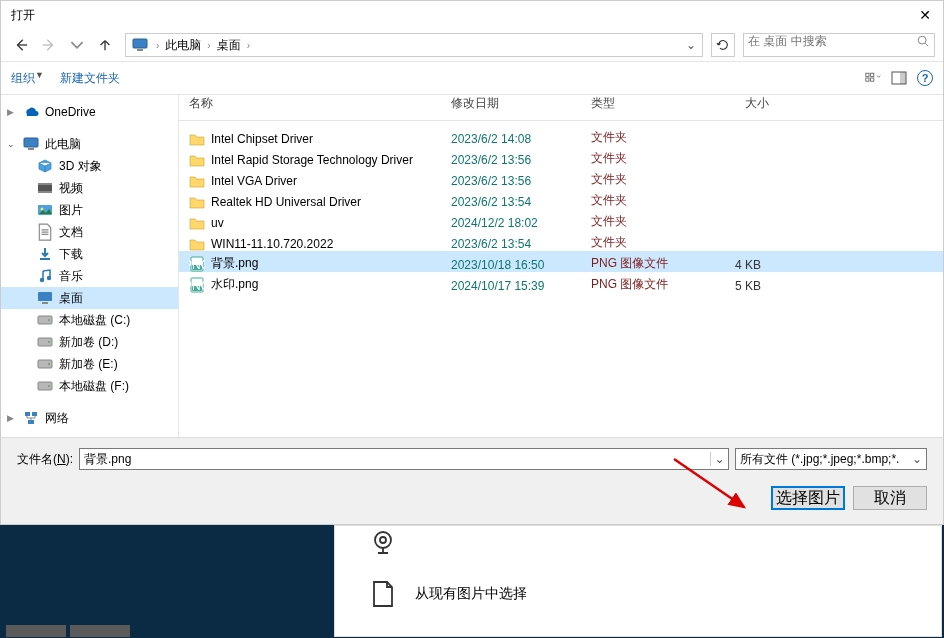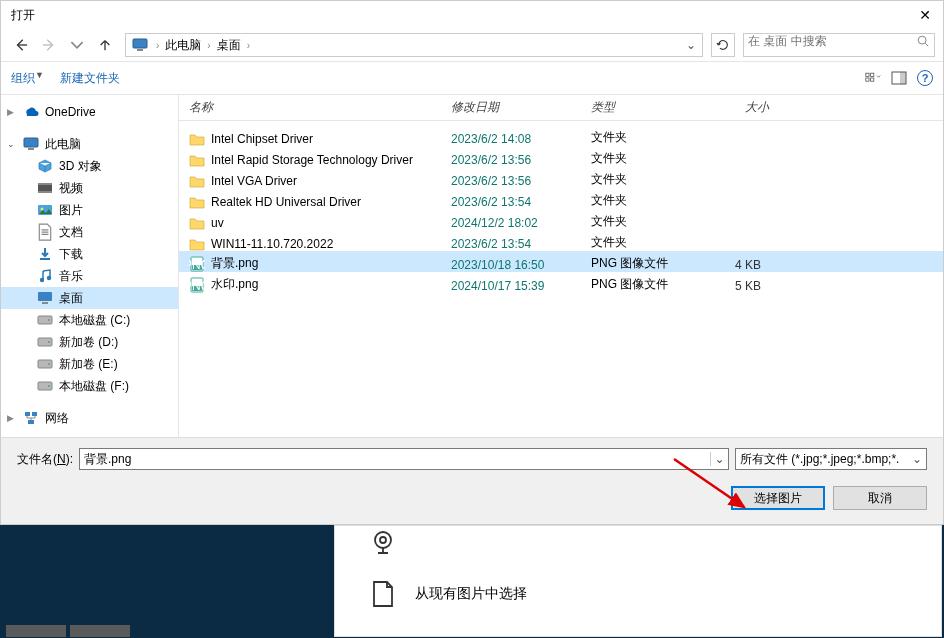--- a/index.html
+++ b/index.html
@@ -35,48 +35,48 @@
 
 .sidebar { width: 178px; border-right: 1px solid #e5e5e5; padding: 6px 0; overflow-y: auto; }
 .sidebar .item { display: flex; align-items: center; height: 22px; padding-left: 20px; gap: 6px; white-space: nowrap; }
 .sidebar .item.l2 { padding-left: 36px; }
 .sidebar .item.selected { background: #cce8ff; }
 .sidebar .item .icon { width: 16px; height: 16px; display: flex; align-items: center; justify-content: center; flex-shrink: 0; }
 .sidebar .item .exp { width: 10px; color: #888; font-size: 9px; margin-left: -14px; margin-right: 0px; flex-shrink: 0; }
 .sidebar .spacer { height: 10px; }
 
 .filepane { flex: 1; display: flex; flex-direction: column; }
-.columns { height: 26px; display: flex; align-items: center; border-bottom: 1px solid #e5e5e5; color: #444; font-style: italic; }
+.columns { height: 26px; display: flex; align-items: flex-start; border-bottom: 1px solid #e5e5e5; color: #444; }
 .columns div { padding-left: 10px; }
 .col-name { width: 262px; }
 .col-date { width: 140px; }
 .col-type { width: 118px; }
 .col-size { width: 80px; text-align: right; padding-right: 10px; }
 
 .filelist { flex: 1; overflow-y: auto; padding-top: 4px; }
 .filerow { height: 21px; display: flex; align-items: flex-end; }
 .filerow.selected { background: #cce8ff; }
 .filerow .fname { width: 262px; display: flex; align-items: center; gap: 6px; padding-left: 10px; }
 .filerow .fdate { width: 140px; padding-left: 10px; color: #0f766e; }
-.filerow .ftype { width: 118px; padding-left: 10px; color: #000000; }
+.filerow .ftype { width: 118px; padding-left: 10px; color: #7f1d1d; }
 .filerow .fsize { width: 80px; text-align: right; padding-right: 18px; color: #333; }
 .folder-icon { width: 16px; height: 14px; }
 .png-icon { width: 16px; height: 16px; }
 
 .footer { background: #f0f0f0; padding: 10px 16px 14px 16px; border-top: 1px solid #ddd; }
 .footer .row1 { display: flex; align-items: center; gap: 6px; margin-bottom: 16px; }
 .footer .label { white-space: nowrap; }
 .footer .underline { text-decoration: underline; }
 .footer .fname-input { flex: 1; height: 22px; border: 1px solid #7a7a7a; background: #fff; display: flex; align-items: center; }
 .footer .fname-input input { border: none; outline: none; flex: 1; padding: 0 4px; font-size: 12px; }
 .footer .fname-input .dd { width: 18px; border-left: 1px solid #ccc; text-align: center; color: #555; }
 .footer .filter { width: 192px; height: 22px; border: 1px solid #7a7a7a; background: #fff; display: flex; align-items: center; padding: 0 4px; white-space: nowrap; overflow: hidden; }
 .footer .filter .dd { margin-left: auto; color: #555; }
 .footer .row2 { display: flex; justify-content: flex-end; gap: 8px; }
-.footer button { width: 94px; height: 24px; border: 1px solid #adadad; background: #e1e1e1; cursor: default; font-size: 12px; }
+.footer button { width: 74px; height: 24px; border: 1px solid #adadad; background: #e1e1e1; cursor: default; font-size: 16px; }
 .footer button.primary { border: 2px solid #0078d7; background: #e1e1e1; }
 
 .background-app { position: absolute; left: 0; top: 525px; width: 944px; height: 113px; background: #0b2a44; }
 .bg-panel { position: absolute; left: 334px; top: 0; width: 608px; height: 112px; background: #fff; border: 1px solid #ddd; }
 .bg-row { display: flex; align-items: center; gap: 18px; padding: 14px 34px; }
 .bg-row .bicon { width: 28px; height: 28px; color: #333; }
 .bg-thumbs { position: absolute; left: 0; top: 100px; width: 334px; height: 12px; display: flex; gap: 4px; padding-left: 6px; }
 .bg-thumbs div { width: 60px; height: 12px; background: #5a5a5a; }
 
 .arrow { position: absolute; left: 666px; top: 455px; pointer-events: none; }

